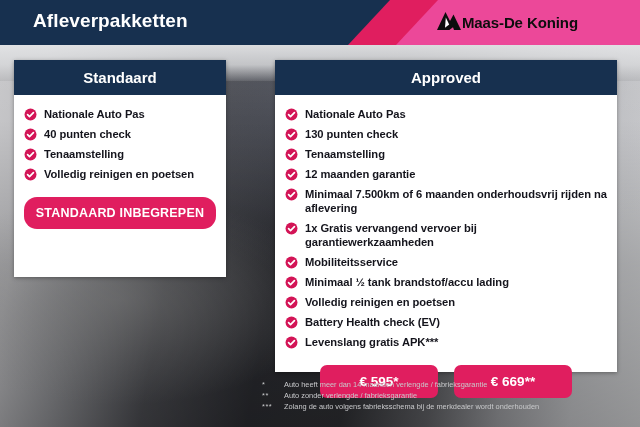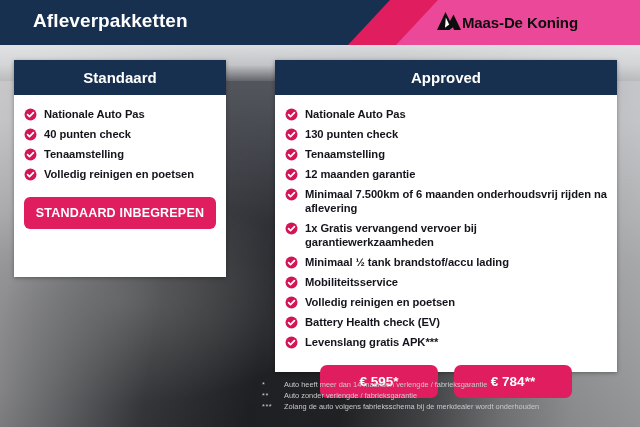--- a/index.html
+++ b/index.html
@@ -143,21 +143,21 @@
     display: block;
     width: 100%;
     border: none;
     background: #e01e5f;
     color: #ffffff;
     font-family: "Liberation Sans", sans-serif;
     font-size: 12.5px;
     font-weight: bold;
     letter-spacing: 0.2px;
     padding: 9px 0 9px 0;
-    border-radius: 6px;
+    border-radius: 13px;
     cursor: pointer;
   }
 
   .price-row {
     display: flex;
     justify-content: center;
     gap: 16px;
     padding: 10px 0 0 0;
   }
   .price-btn {
@@ -304,28 +304,28 @@
             <circle cx="12" cy="12" r="11" fill="#d31456"></circle>
             <path d="M6.6 12.4 l3.6 3.6 l7.2 -7.6" fill="none" stroke="#ffffff" stroke-width="3.1" stroke-linecap="round" stroke-linejoin="round"></path>
           </svg>
           <span class="feature-text">1x Gratis vervangend vervoer bij garantiewerkzaamheden</span>
         </li>
         <li class="feature">
           <svg class="check-badge" viewBox="0 0 24 24">
             <circle cx="12" cy="12" r="11" fill="#d31456"></circle>
             <path d="M6.6 12.4 l3.6 3.6 l7.2 -7.6" fill="none" stroke="#ffffff" stroke-width="3.1" stroke-linecap="round" stroke-linejoin="round"></path>
           </svg>
+          <span class="feature-text">Mobiliteitsservice</span>
+        </li>
+        <li class="feature">
+          <svg class="check-badge" viewBox="0 0 24 24">
+            <circle cx="12" cy="12" r="11" fill="#d31456"></circle>
+            <path d="M6.6 12.4 l3.6 3.6 l7.2 -7.6" fill="none" stroke="#ffffff" stroke-width="3.1" stroke-linecap="round" stroke-linejoin="round"></path>
+          </svg>
           <span class="feature-text">Minimaal ½ tank brandstof/accu lading</span>
-        </li>
-        <li class="feature">
-          <svg class="check-badge" viewBox="0 0 24 24">
-            <circle cx="12" cy="12" r="11" fill="#d31456"></circle>
-            <path d="M6.6 12.4 l3.6 3.6 l7.2 -7.6" fill="none" stroke="#ffffff" stroke-width="3.1" stroke-linecap="round" stroke-linejoin="round"></path>
-          </svg>
-          <span class="feature-text">Mobiliteitsservice</span>
         </li>
         <li class="feature">
           <svg class="check-badge" viewBox="0 0 24 24">
             <circle cx="12" cy="12" r="11" fill="#d31456"></circle>
             <path d="M6.6 12.4 l3.6 3.6 l7.2 -7.6" fill="none" stroke="#ffffff" stroke-width="3.1" stroke-linecap="round" stroke-linejoin="round"></path>
           </svg>
           <span class="feature-text">Volledig reinigen en poetsen</span>
         </li>
         <li class="feature">
           <svg class="check-badge" viewBox="0 0 24 24">
@@ -337,21 +337,21 @@
         <li class="feature">
           <svg class="check-badge" viewBox="0 0 24 24">
             <circle cx="12" cy="12" r="11" fill="#d31456"></circle>
             <path d="M6.6 12.4 l3.6 3.6 l7.2 -7.6" fill="none" stroke="#ffffff" stroke-width="3.1" stroke-linecap="round" stroke-linejoin="round"></path>
           </svg>
           <span class="feature-text">Levenslang gratis APK***</span>
         </li>
       </ul>
       <div class="price-row">
         <button class="price-btn">€ 595*</button>
-        <button class="price-btn">€ 784**</button>
+        <button class="price-btn">€ 669**</button>
       </div>
     </div>
   </div>
 
   <div class="footnotes">
     <div class="footnote">
       <span class="footnote-mark">*</span>
       <span class="footnote-text">Auto heeft meer dan 14 maanden verlengde / fabrieksgarantie</span>
     </div>
     <div class="footnote">

